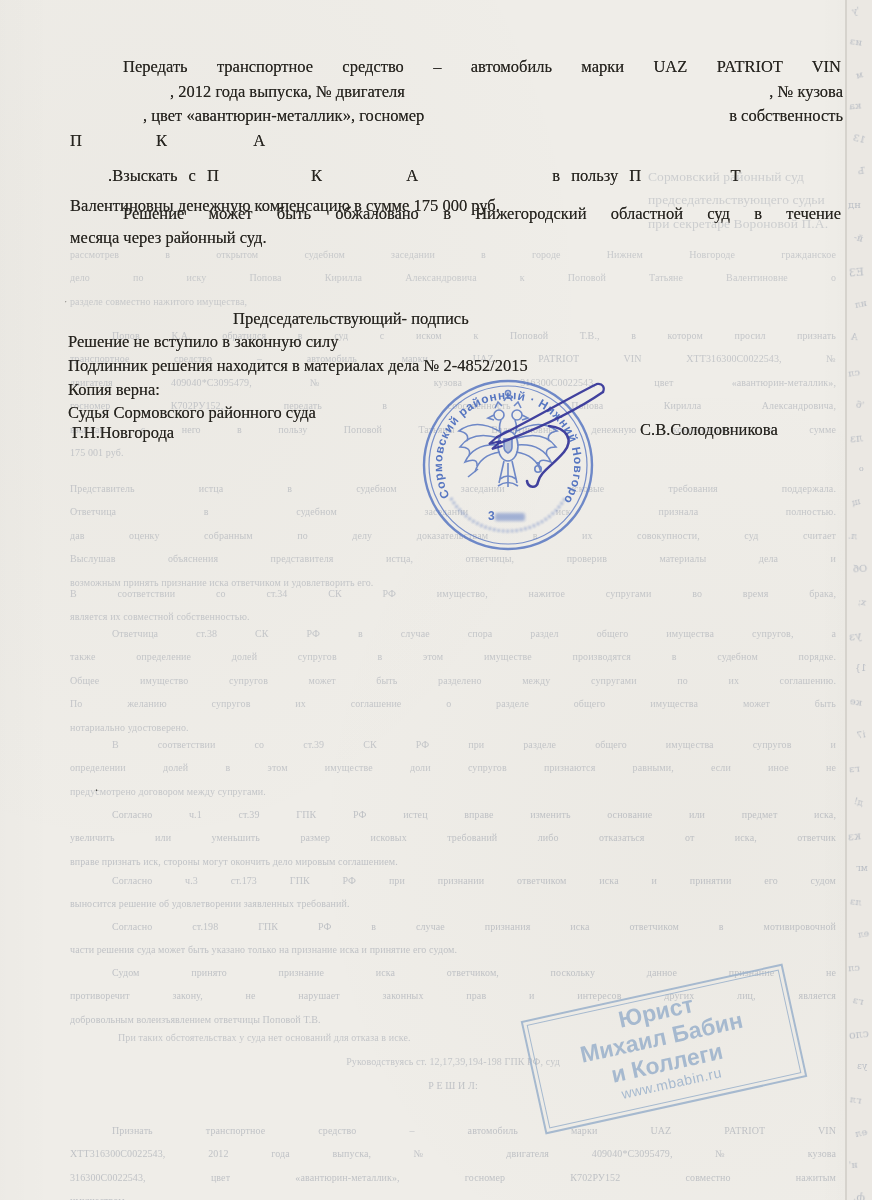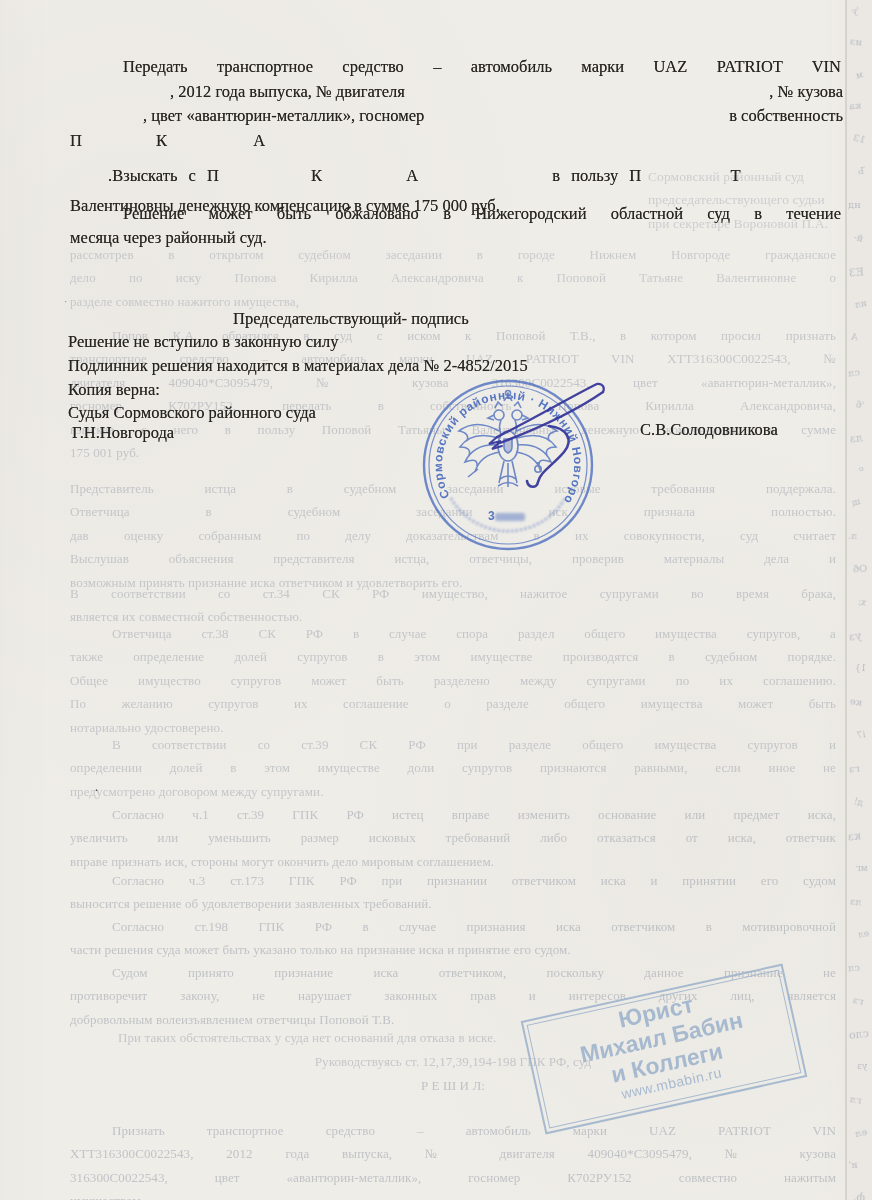--- a/index.html
+++ b/index.html
@@ -10,21 +10,21 @@
   body{width:872px;height:1200px;overflow:hidden;background:#fff;}
   .page{position:relative;width:872px;height:1200px;background:var(--paper);overflow:hidden;
         font-family:"Liberation Serif","DejaVu Serif",serif;color:var(--ink);}
   .page::before{content:"";position:absolute;inset:0;
         background:radial-gradient(ellipse at 15% 25%,rgba(120,110,90,.03),transparent 45%),
                    radial-gradient(ellipse at 80% 70%,rgba(120,110,90,.03),transparent 40%),
                    linear-gradient(90deg,rgba(0,0,0,.012),rgba(0,0,0,0) 6%,rgba(0,0,0,0) 94%,rgba(0,0,0,.02));
         pointer-events:none;}
   
   .bleed-layer{position:absolute;inset:0;z-index:1;filter:blur(.55px);border-radius:10px;}
-  .bblock{position:absolute;left:70px;width:766px;font-size:13px;line-height:23.4px;
+  .bblock{position:absolute;left:70px;width:766px;font-size:10px;line-height:23.4px;
           color:var(--bleed);letter-spacing:.1px;}
   .bblock.justify .bline{text-align:justify;text-align-last:justify;}
   .bblock.justify .bline.last{text-align-last:left;}
   .bblock.center .bline{text-align:center;}
   
   .doc{position:absolute;inset:0;z-index:3;font-size:16.5px;
        text-shadow:0 0 .5px rgba(35,32,28,.65);}
   .dline{position:absolute;white-space:nowrap;}
   .jline{white-space:normal;text-align:justify;text-align-last:justify;}
   .row{display:flex;position:absolute;}

